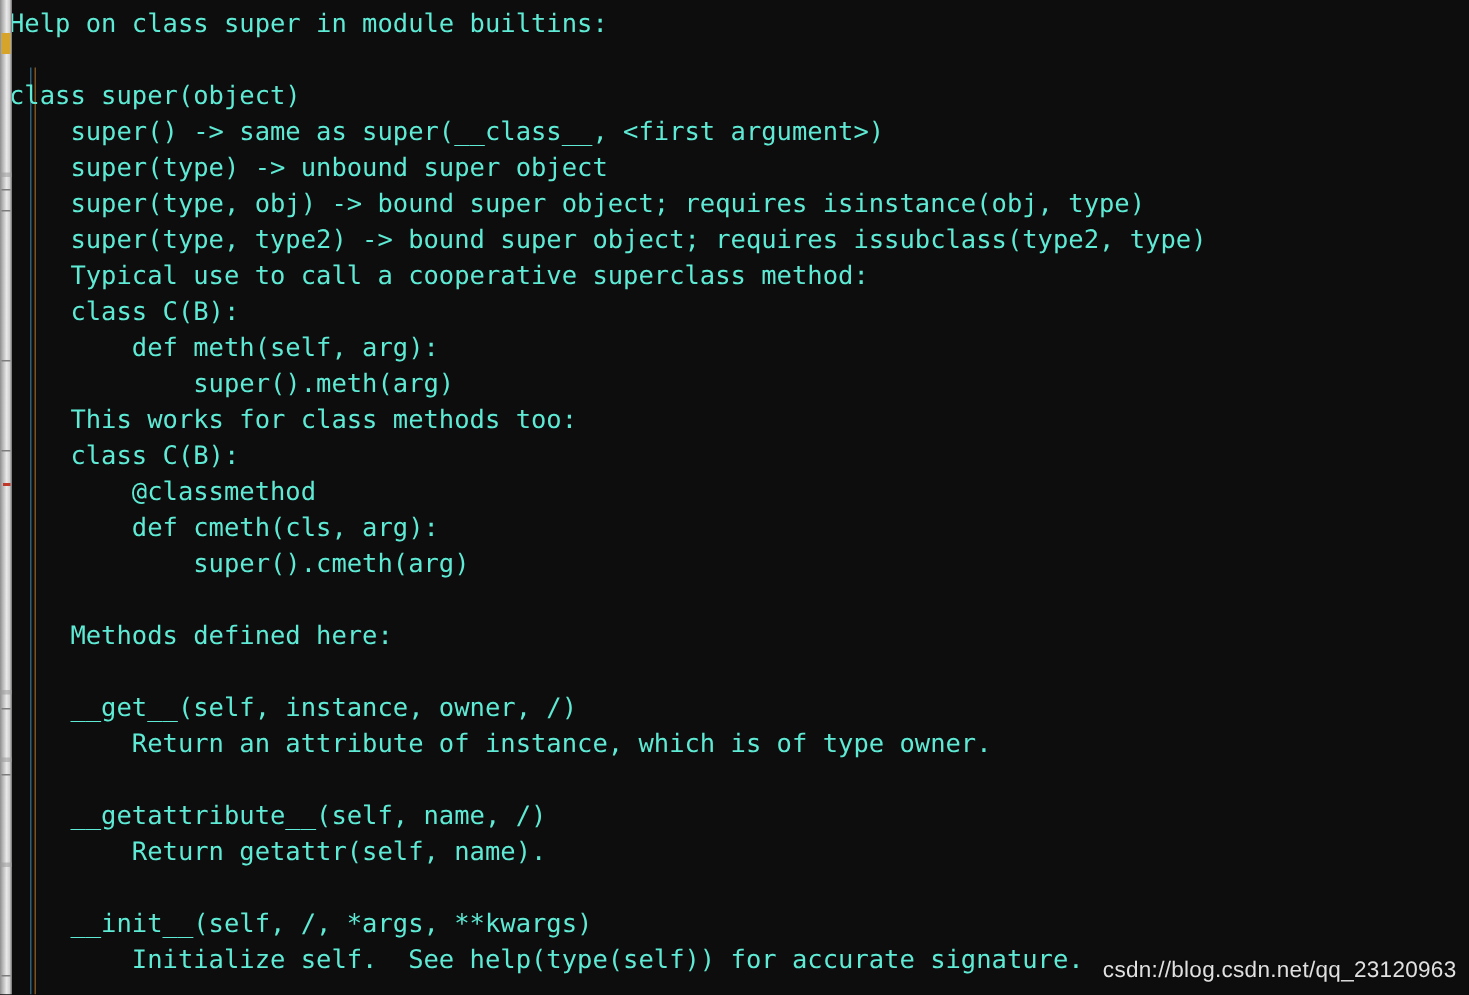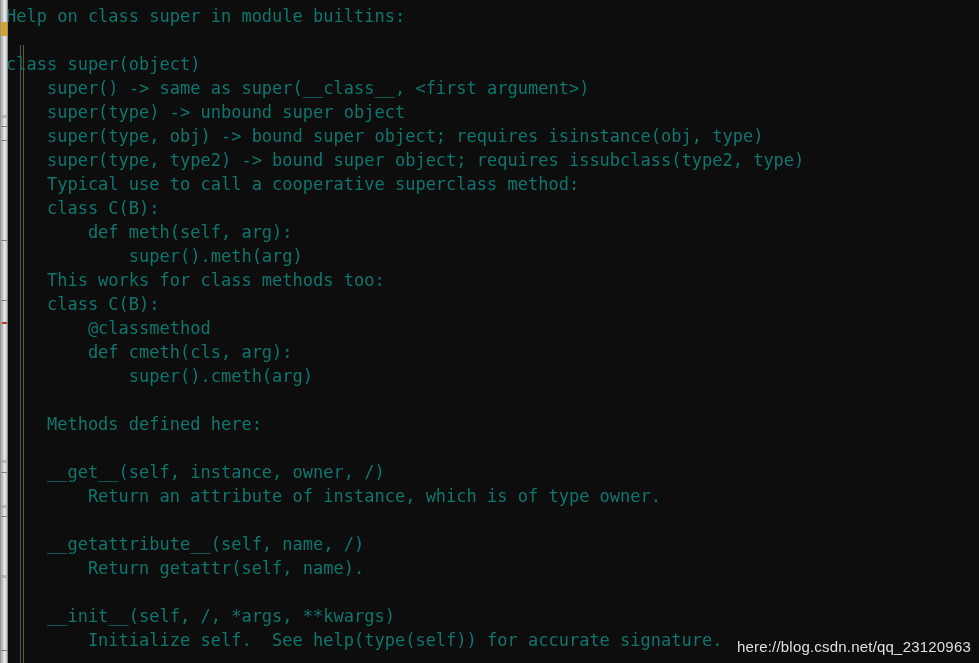--- a/index.html
+++ b/index.html
@@ -76,21 +76,21 @@
   #guide-amber { left: 23px; background: #7a5220; }
 
   
   #console {
     position: absolute;
     left: 0;
     top: 0;
     width: 979px;
     height: 478px;
     z-index: 4;
-    color: #0f766e;
+    color: #5eead4;
     font-family: "DejaVu Sans Mono", "Liberation Mono", monospace;
     font-size: 17px;
     line-height: 24px;
     white-space: pre;
     padding: 4px 0 0 6px;
     box-sizing: border-box;
     letter-spacing: 0px;
     -webkit-font-smoothing: antialiased;
   }
   #console .line {
@@ -132,15 +132,15 @@
     <div class="gutter-tick" style="top:650px;"></div>
   </div>
   <div id="gutter-amber"></div>
   <div id="gutter-red"></div>
 
   <div class="guide" id="guide-teal"></div>
   <div class="guide" id="guide-amber"></div>
 
   <div id="console"><div class="line">Help on class super in module builtins:</div><div class="line">&nbsp;</div><div class="line">class super(object)</div><div class="line">    super() -&gt; same as super(__class__, &lt;first argument&gt;)</div><div class="line">    super(type) -&gt; unbound super object</div><div class="line">    super(type, obj) -&gt; bound super object; requires isinstance(obj, type)</div><div class="line">    super(type, type2) -&gt; bound super object; requires issubclass(type2, type)</div><div class="line">    Typical use to call a cooperative superclass method:</div><div class="line">    class C(B):</div><div class="line">        def meth(self, arg):</div><div class="line">            super().meth(arg)</div><div class="line">    This works for class methods too:</div><div class="line">    class C(B):</div><div class="line">        @classmethod</div><div class="line">        def cmeth(cls, arg):</div><div class="line">            super().cmeth(arg)</div><div class="line">&nbsp;</div><div class="line">    Methods defined here:</div><div class="line">&nbsp;</div><div class="line">    __get__(self, instance, owner, /)</div><div class="line">        Return an attribute of instance, which is of type owner.</div><div class="line">&nbsp;</div><div class="line">    __getattribute__(self, name, /)</div><div class="line">        Return getattr(self, name).</div><div class="line">&nbsp;</div><div class="line">    __init__(self, /, *args, **kwargs)</div><div class="line">        Initialize self.  See help(type(self)) for accurate signature.</div></div>
 
-  <div id="watermark">here://blog.csdn.net/qq_23120963</div>
+  <div id="watermark">csdn://blog.csdn.net/qq_23120963</div>
 
 </div>
 
 </body></html>

